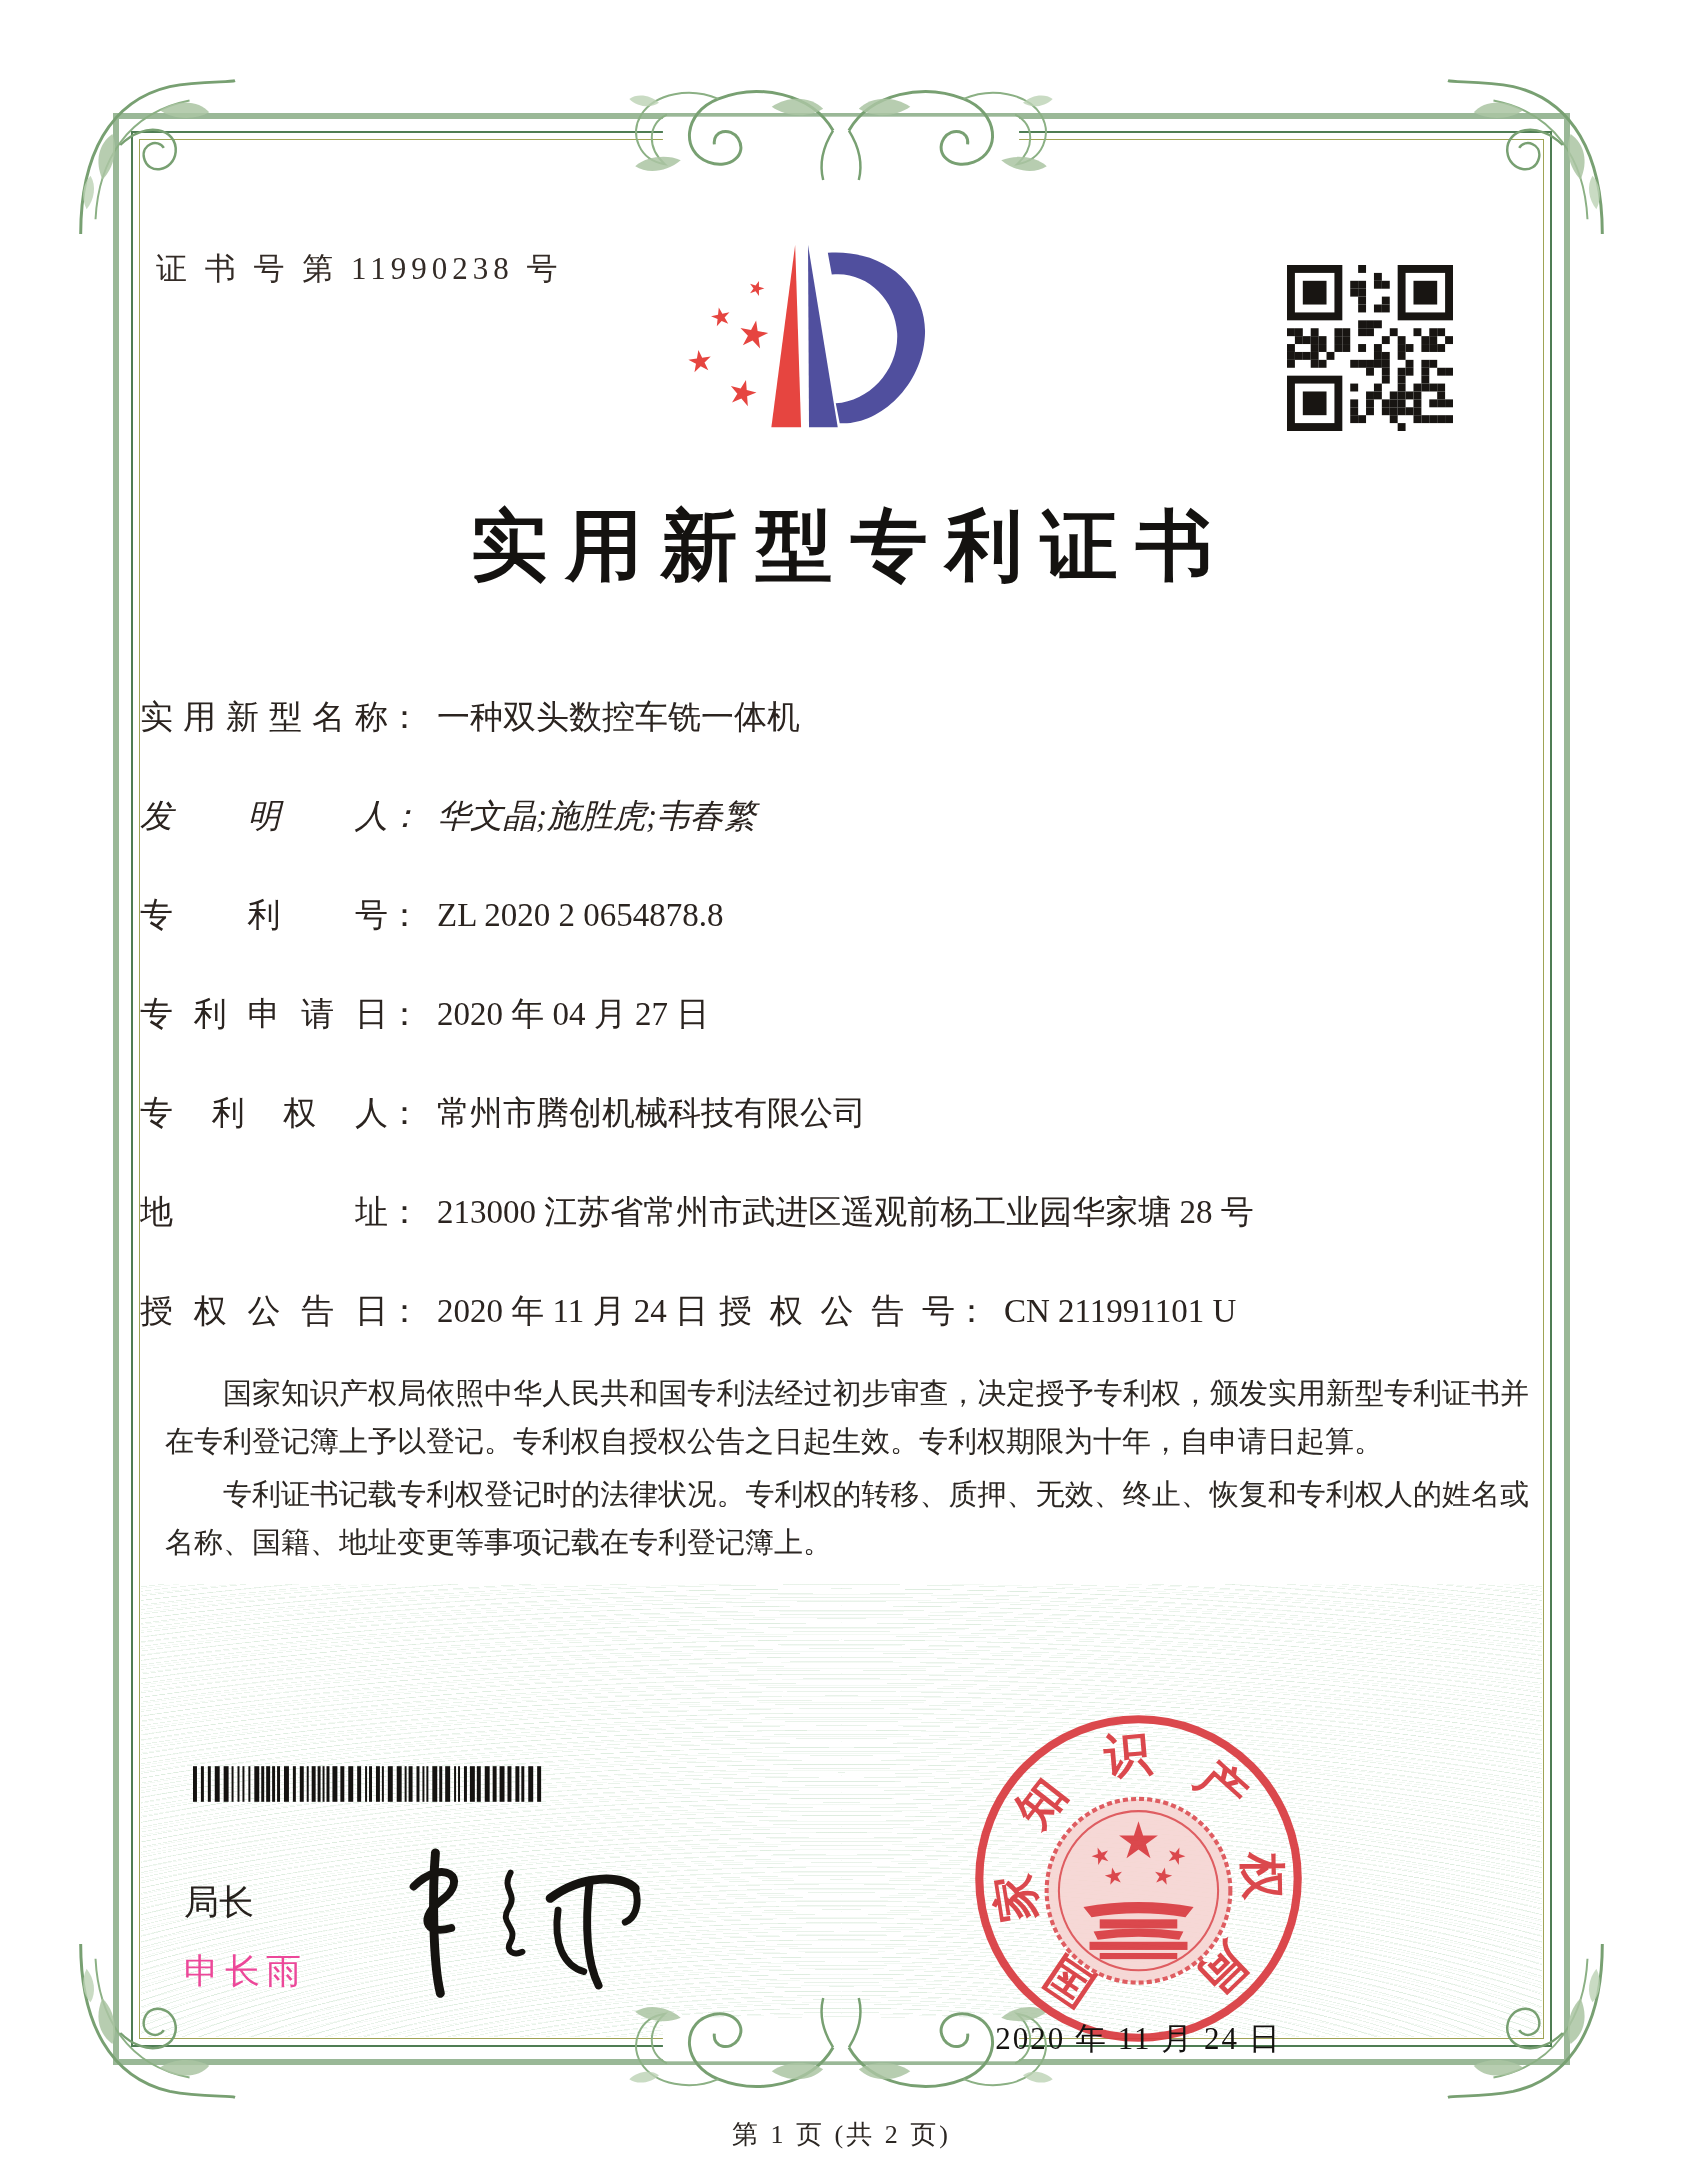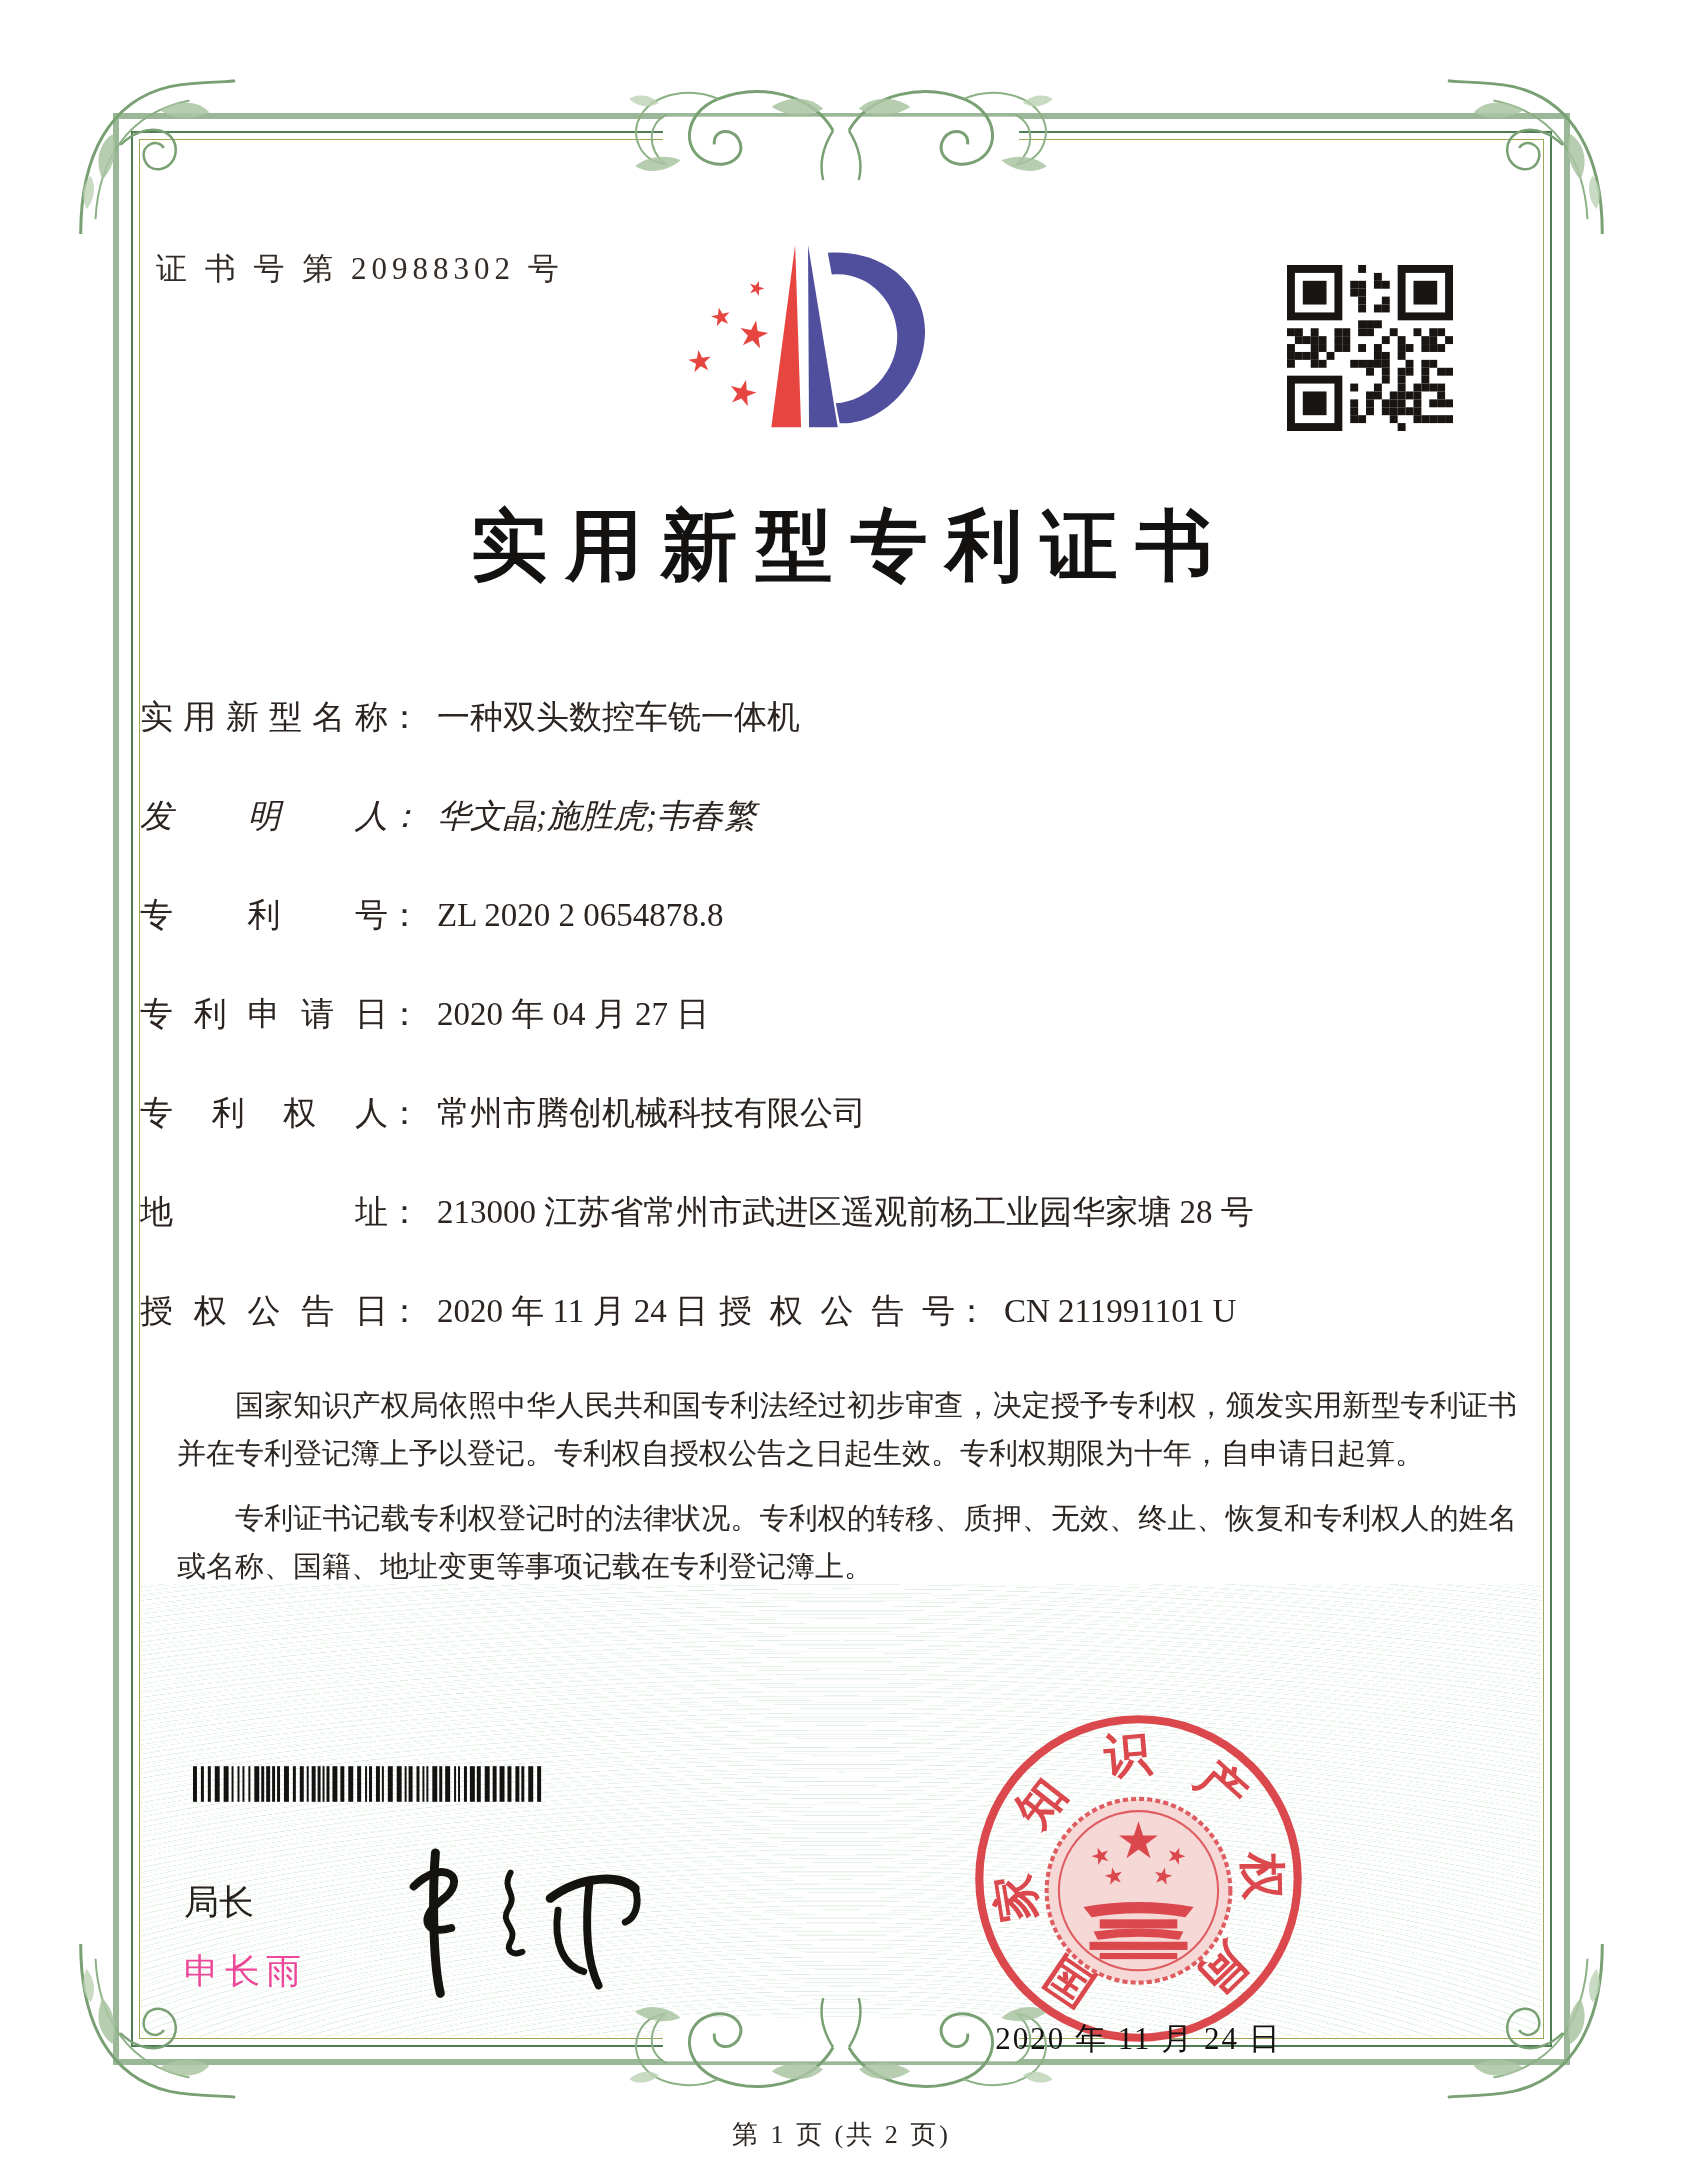--- a/index.html
+++ b/index.html
@@ -41,21 +41,21 @@
   .field-label.narrow{width:236px;}
   .colon{display:inline-block;margin-right:16px;}
   .row0{top:695px;} .row1{top:794px;font-style:italic;} .row2{top:893px;} .row3{top:992px;}
   .row4{top:1091px;} .row5{top:1190px;} .row6{top:1289px;}
   .pair2{position:absolute;left:719px;top:1289px;font-size:33px;white-space:nowrap;color:#2b2420;}
   
   .bodytext{
     position:absolute;left:160px;top:1364px;width:1374px;
     font-size:29px;line-height:48px;text-align:justify;color:#2c2723;
   }
-  .bodytext p{margin:17px;text-indent:2em;}
+  .bodytext p{margin:5px;text-indent:2em;}
   
   .barcode{position:absolute;left:193px;top:1766px;}
   .officer-title{position:absolute;left:184px;top:1879px;font-size:35px;color:#26211d;}
   .officer-name{position:absolute;left:184px;top:1948px;font-size:35px;letter-spacing:6px;color:#ec4899;}
   .signature{position:absolute;left:384px;top:1843px;}
   .seal{position:absolute;left:965px;top:1705px;opacity:.93;}
   .seal-date{
     position:absolute;left:975px;top:2018px;width:327px;text-align:center;
     font-size:31px;letter-spacing:2px;color:#141210;z-index:5;
   }
@@ -112,21 +112,21 @@
   <svg class="orn corner-tr" width="188" height="188" viewBox="0 0 190 190">
       <use href="#orn-corner"></use>
     </svg>
   <svg class="orn corner-bl" width="188" height="188" viewBox="0 0 190 190">
       <use href="#orn-corner"></use>
     </svg>
   <svg class="orn corner-br" width="188" height="188" viewBox="0 0 190 190">
       <use href="#orn-corner"></use>
     </svg>
 
-  <div class="cert-no">证 书 号 第 20988302 号</div>
+  <div class="cert-no">证 书 号 第 11990238 号</div>
 
   <svg class="logo" width="243" height="208" viewBox="55 15 245 210">
     <path d="M163,26 L169,210 L139,210 Z" fill="#e64540"></path>
     <path d="M176,26 L206,210 L177,210 Z" fill="#504f9e"></path>
     <path d="M196,34 C258,30 297,72 294,118 C291,170 246,209 208,206 L204,186 C238,184 268,152 266,115 C264,80 234,52 200,56 Z" fill="#504f9e"></path>
     <use href="#star5" transform="translate(124,70) scale(8) rotate(18)" fill="#e64540"></use>
     <use href="#star5" transform="translate(88,99) scale(10) rotate(-12)" fill="#e64540"></use>
     <use href="#star5" transform="translate(121,117) scale(15) rotate(10)" fill="#e64540"></use>
     <use href="#star5" transform="translate(67,144) scale(12) rotate(-8)" fill="#e64540"></use>
     <use href="#star5" transform="translate(110,176) scale(14) rotate(14)" fill="#e64540"></use>

